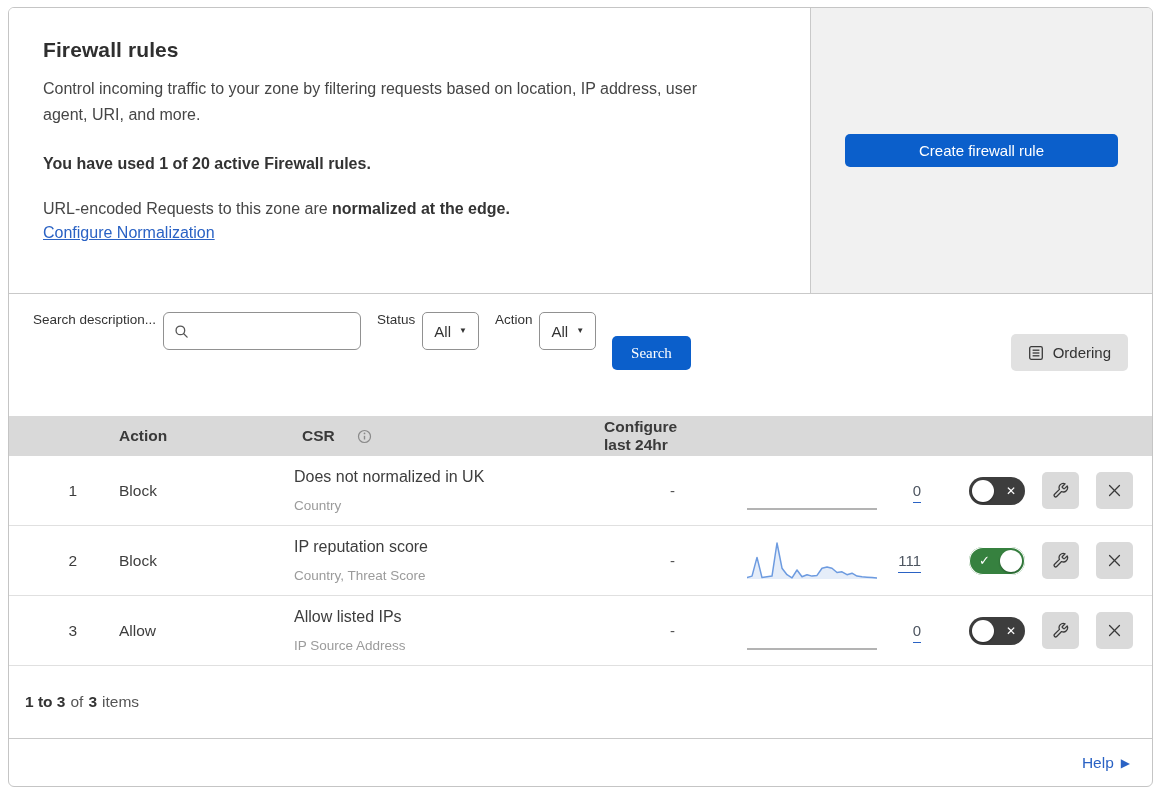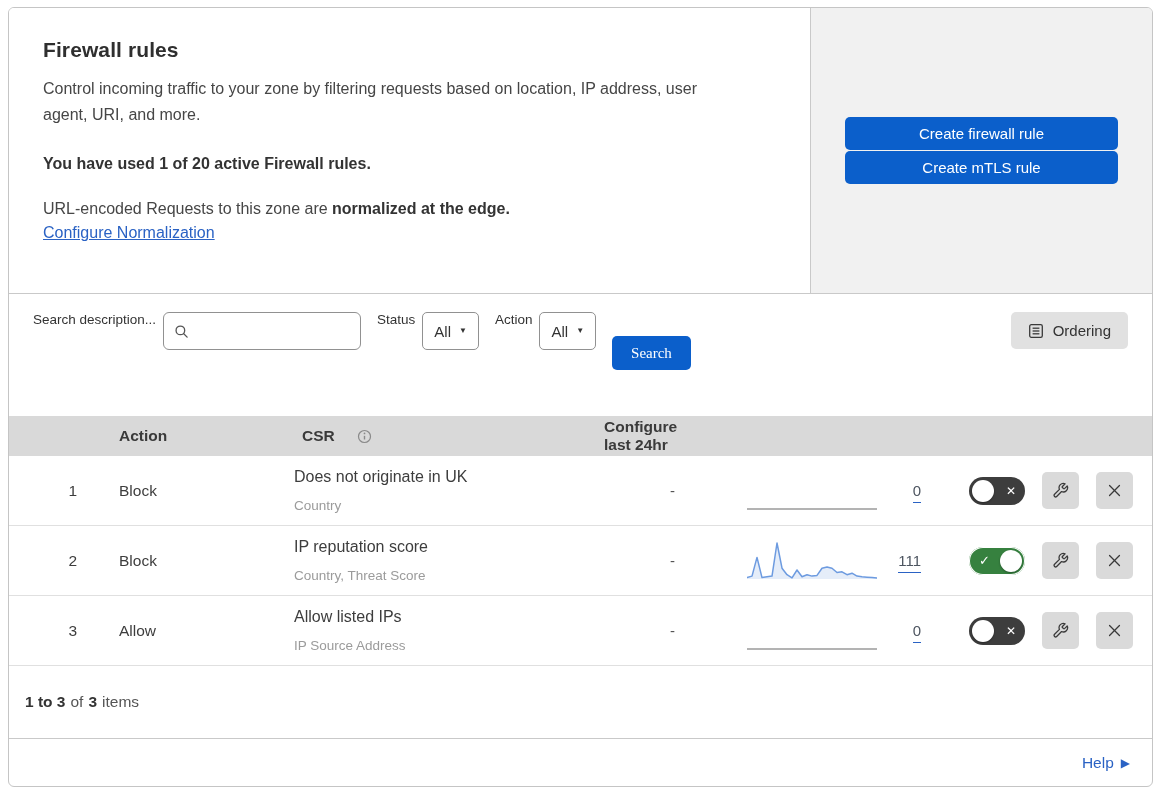--- a/index.html
+++ b/index.html
@@ -38,21 +38,21 @@
     height:38px; border:1px solid #919191; border-radius:5px; background:#fff;
     display:flex; align-items:center; gap:8px; padding:0 11px; font-size:15px; color:#333; cursor:pointer;
   }
   .chev { font-size:8px; color:#333; line-height:1; }
   .btn-search {
     height:34px; padding:0 19px; margin-top:24px; background:#0b5fcb; color:#fff;
     border:none; border-radius:5px; font-size:15px; font-family:Liberation Serif, serif; cursor:pointer; align-self:flex-start;
   }
   .filter-spacer { flex:1; }
   .btn-ordering {
-    height:37px; padding:0 17px; background:#e1e1e1; color:#333;
+    margin-top:22px; height:37px; padding:0 17px; background:#e1e1e1; color:#333;
     border:none; border-radius:5px; font-size:15px; font-family:inherit; cursor:pointer;
     display:flex; align-items:center; gap:9px;
   }
 
   
   .table { margin-top:10px; }
   .thead, .trow { display:grid; grid-template-columns:90px 175px 315px 110px 230px 1fr; align-items:center; }
   .thead { height:40px; background:#d9d9d9; font-size:15.5px; font-weight:600; color:#3a3a3a; }
   .h-action, .c-action { padding-left:20px; }
   .h-desc { padding-left:20px; }
@@ -108,21 +108,20 @@
   <div class="top-section">
     <div class="intro-card">
       <h1 class="page-title">Firewall rules</h1>
       <p class="intro-desc">Control incoming traffic to your zone by filtering requests based on location, IP address, user agent, URI, and more.</p>
       <p class="usage-note">You have used 1 of 20 active Firewall rules.</p>
       <p class="norm-line"><span>URL-encoded Requests to this zone are </span><b>normalized at the edge.</b></p>
       <a class="config-link">Configure Normalization</a>
     </div>
     <div class="actions-panel">
       <button class="btn-primary">Create firewall rule</button>
-      <button class="btn-primary">Create mTLS rule</button>
     </div>
   </div>
 
   <div class="filter-bar">
     <div class="filter-fields">
       <div class="field">
         <span class="field-label">Search description...</span>
         <div class="search-box">
           <svg viewBox="0 0 16 16" width="15" height="15" fill="none" stroke="#555" stroke-width="1.4" stroke-linecap="round">
               <circle cx="6.8" cy="6.8" r="4.6"></circle>
@@ -172,21 +171,21 @@
           </svg>
       </div>
       <div class="h-activity">Configure last 24hr</div>
       <div></div>
     </div>
 
     <div class="trow">
       <div class="c-num">1</div>
       <div class="c-action">Block</div>
       <div class="c-desc">
-        <div class="desc-title">Does not originate in UK</div>
+        <div class="desc-title">Does not normalized in UK</div>
         <div class="desc-sub">Country</div>
       </div>
       <div class="c-csr">-</div>
       <div class="c-activity">
         <svg class="spark" viewBox="0 0 130 42" width="130" height="42">
             <polyline points="0,39 130,39" fill="none" stroke="#9a9a9a" stroke-width="1.4"></polyline>
           </svg>
         <a class="count"><span>0</span></a>
       </div>
       <div class="c-controls">

